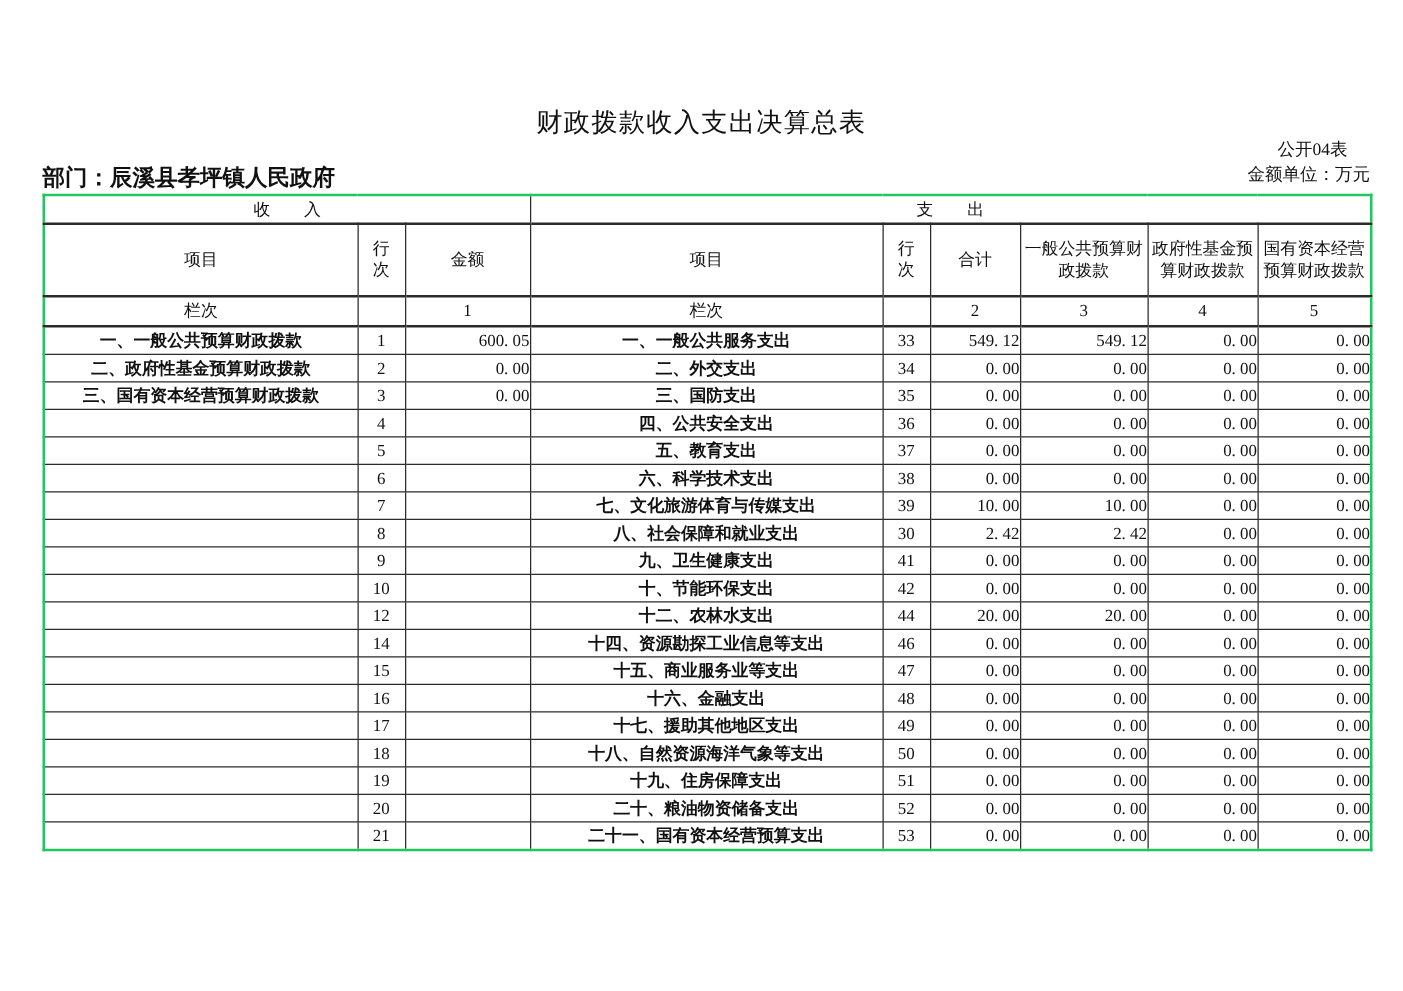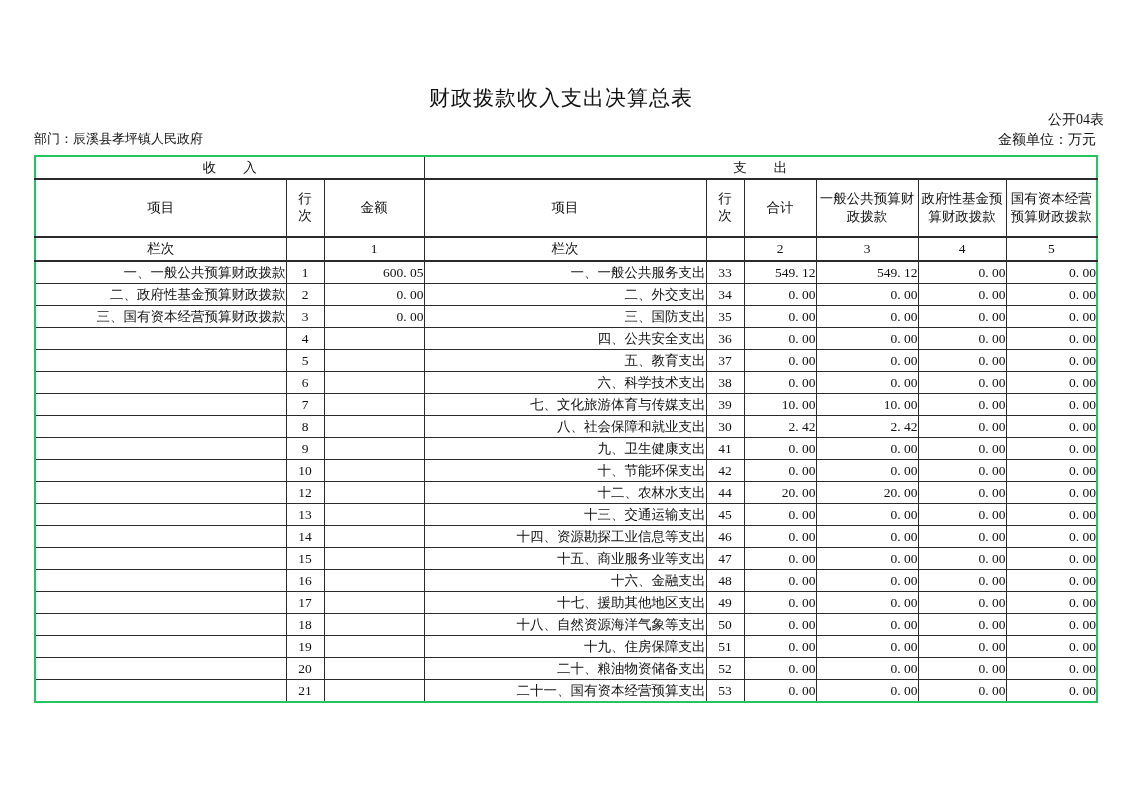--- a/index.html
+++ b/index.html
@@ -9,24 +9,24 @@
     font-family:"Liberation Serif","DejaVu Serif",serif;
     color:#111;
     overflow:hidden;
   }
   .page{position:relative;width:1122px;height:793px;background:#fff;}
   .doc-title{
     position:absolute;top:84px;left:0;width:1122px;
     text-align:center;font-size:21px;letter-spacing:1px;font-weight:400;
   }
   .meta-code{
-    position:absolute;top:111px;right:18px;font-size:14px;
+    position:absolute;top:111px;right:44px;font-size:14px;
   }
   .meta-dept{
-    position:absolute;top:130px;left:34px;font-size:13px;
+    position:absolute;top:130px;left:34px;font-size:18px;font-weight:bold;
   }
   .meta-unit{
     position:absolute;top:131px;right:26px;font-size:14px;
   }
   table.fin{
     position:absolute;top:155px;left:34px;
     width:1062px;border-collapse:collapse;table-layout:fixed;
     font-size:13.5px;
   }
   table.fin{border:2px solid #22c55e;}
@@ -34,21 +34,21 @@
     border:1px solid #2b2b2b;
     padding:0;vertical-align:middle;
     overflow:hidden;line-height:1.3;
     background:#fff;
   }
   tr.sec-row td{height:21px;text-align:center;border-bottom-width:2px;}
   tr.colhead-row td{height:56px;text-align:center;border-bottom-width:2px;}
   tr.index-row td{height:22px;text-align:center;border-bottom-width:2px;}
   tr.data-row td{height:21px;}
   td.sec{border-left-width:2px;}
-  td.c-item{text-align:right;padding-left:5px;white-space:nowrap;}
+  td.c-item{text-align:center;padding-left:5px;white-space:nowrap;font-weight:bold;}
   td.c-no{text-align:center;}
   td.c-num{text-align:right;padding-right:7px;white-space:nowrap;}
   td.c-center{text-align:center;}
   td.pad14{padding-left:14px;padding-right:14px;margin-left:28px;}
   td.pad8{padding-left:8px;padding-right:8px;margin-top:35px;}
   .stack{display:inline-block;width:1.1em;text-align:center;line-height:1.25;word-break:break-all;}
 </style>
 </head>
 <body>
 
@@ -215,31 +215,20 @@
           <td class="c-num"></td>
           <td class="c-item sec">十二、农林水支出</td>
           <td class="c-no">44</td>
           <td class="c-num">20. 00</td>
           <td class="c-num">20. 00</td>
           <td class="c-num">0. 00</td>
           <td class="c-num">0. 00</td>
         </tr>
         <tr class="data-row">
           <td class="c-item"></td>
-          <td class="c-no">13</td>
-          <td class="c-num"></td>
-          <td class="c-item sec">十三、交通运输支出</td>
-          <td class="c-no">45</td>
-          <td class="c-num">0. 00</td>
-          <td class="c-num">0. 00</td>
-          <td class="c-num">0. 00</td>
-          <td class="c-num">0. 00</td>
-        </tr>
-        <tr class="data-row">
-          <td class="c-item"></td>
           <td class="c-no">14</td>
           <td class="c-num"></td>
           <td class="c-item sec">十四、资源勘探工业信息等支出</td>
           <td class="c-no">46</td>
           <td class="c-num">0. 00</td>
           <td class="c-num">0. 00</td>
           <td class="c-num">0. 00</td>
           <td class="c-num">0. 00</td>
         </tr>
         <tr class="data-row">

